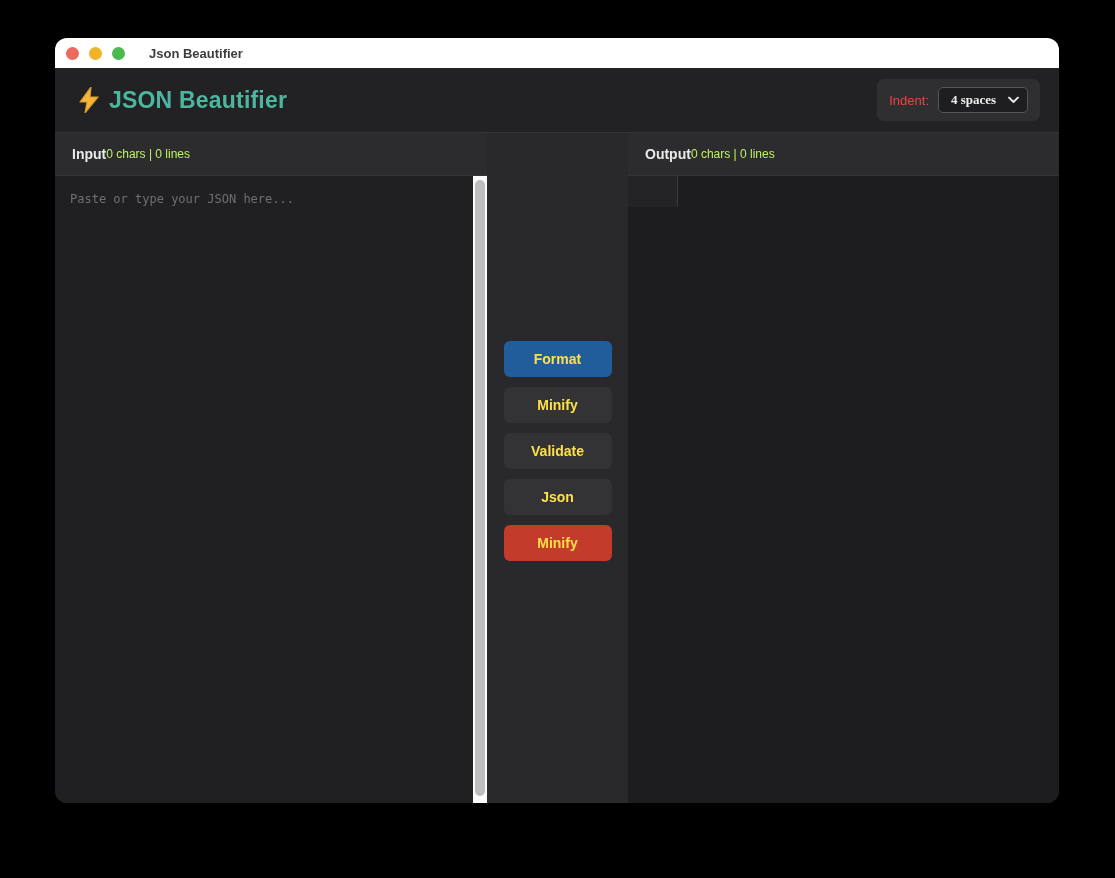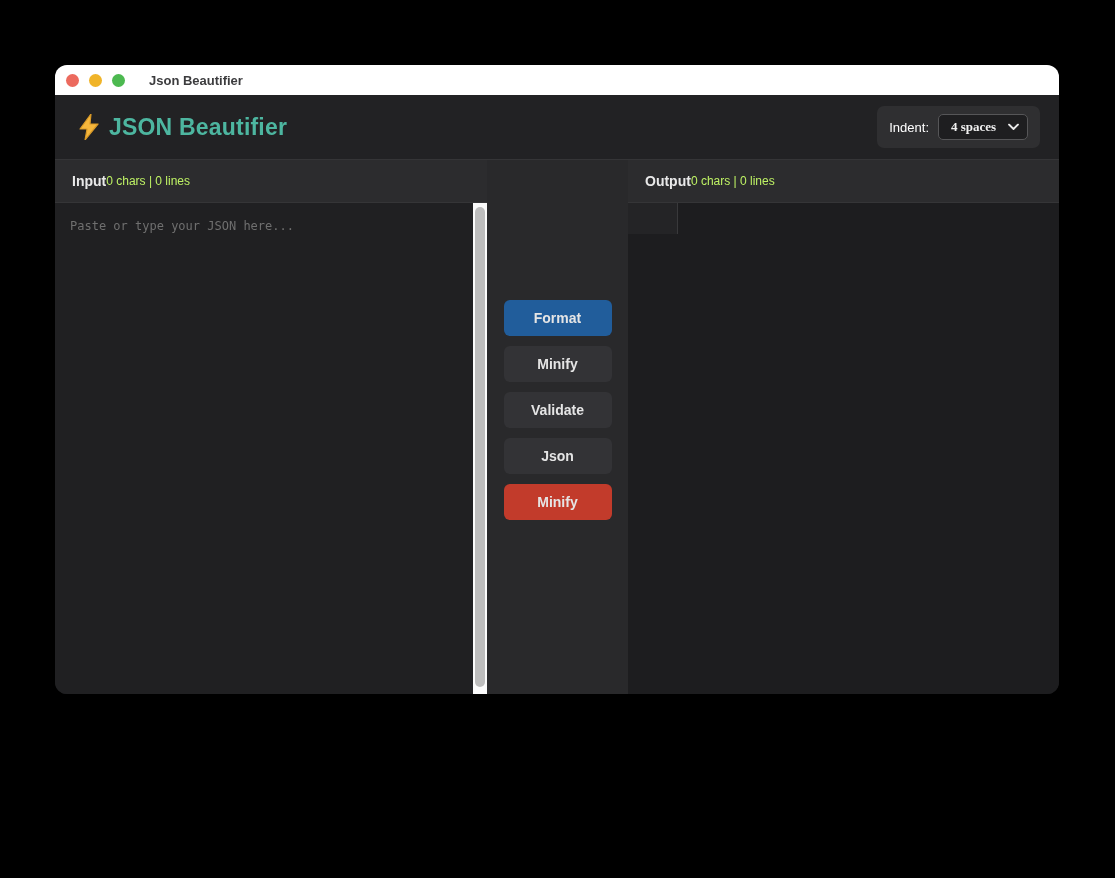--- a/index.html
+++ b/index.html
@@ -1,24 +1,24 @@
 <!DOCTYPE html>
 <html><head>
 <meta charset="utf-8">
 <style>
   * { margin: 0; padding: 0; box-sizing: border-box; }
   html, body { width: 1115px; height: 878px; background: #000; font-family: "Liberation Sans", sans-serif; overflow: hidden; }
 
   .window {
     position: absolute; left: 55px; top: 38px;
-    width: 1004px; height: 629px;
+    width: 1004px; height: 765px;
     border-radius: 12px; overflow: hidden;
     background: #1e1e20;
     box-shadow: 0 18px 50px rgba(0,0,0,0.7);
-    display: flex; flex-direction: column; margin-top: 27px;
+    display: flex; flex-direction: column;
   }
 
   
   .titlebar {
     height: 30px; background: #ffffff; flex: 0 0 auto;
     display: flex; align-items: center; padding-left: 11px;
   }
   .traffic { width: 13px; height: 13px; border-radius: 50%; margin-right: 10px; }
   .titlebar-title { margin-left: 14px; font-size: 13px; font-weight: 700; color: #3c3c3e; }
 
@@ -27,21 +27,21 @@
     height: 65px; background: #222224; flex: 0 0 auto;
     border-bottom: 1px solid #353537;
     display: flex; align-items: center; padding: 0 19px 0 23px;
   }
   .bolt { width: 22px; height: 26px; margin-right: 9px; flex: 0 0 auto; }
   .app-title { font-size: 23px; font-weight: 700; letter-spacing: 0.2px; }
   .indent-group {
     margin-left: auto; display: flex; align-items: center; gap: 9px;
     background: #2f2f31; border-radius: 7px; padding: 8px 12px;
   }
-  .indent-label { font-size: 13px; color: #ffffff; text-align: center; }
+  .indent-label { font-size: 13px; color: #ef4444; text-align: center; }
   .select-wrap { position: relative; }
   .indent-select {
     -webkit-appearance: none; appearance: none;
     background: #1e1e20; color: #f0f0f0;
     border: 1px solid #565658; border-radius: 5px;
     font-family: Liberation Serif, serif;
     font-size: 13px; font-weight: 600;
     padding: 4px 30px 5px 12px; cursor: pointer;
   }
   .select-chevron { position: absolute; right: 9px; top: 50%; transform: translateY(-50%); pointer-events: none; }
@@ -98,21 +98,21 @@
   }
 
   
   .toolbar {
     width: 141px; flex: 0 0 auto; background: #29292b;
     display: flex; flex-direction: column; align-items: center;
     justify-content: center; gap: 10px; padding-bottom: 34px;
   }
   .tool-btn {
     width: 108px; height: 36px; border: none; border-radius: 6px;
-    color: #e5e5e5; font-family: "Liberation Sans", sans-serif;
+    color: #fde047; font-family: "Liberation Sans", sans-serif;
     font-size: 14px; font-weight: 600; cursor: pointer;
   }
   .tool-btn.default { background: #333336; }
   .tool-btn.primary { background: #215d9b; }
   .tool-btn.danger  { background: #c23b2b; }
 </style>
 </head>
 <body>
 
 <div class="window">

